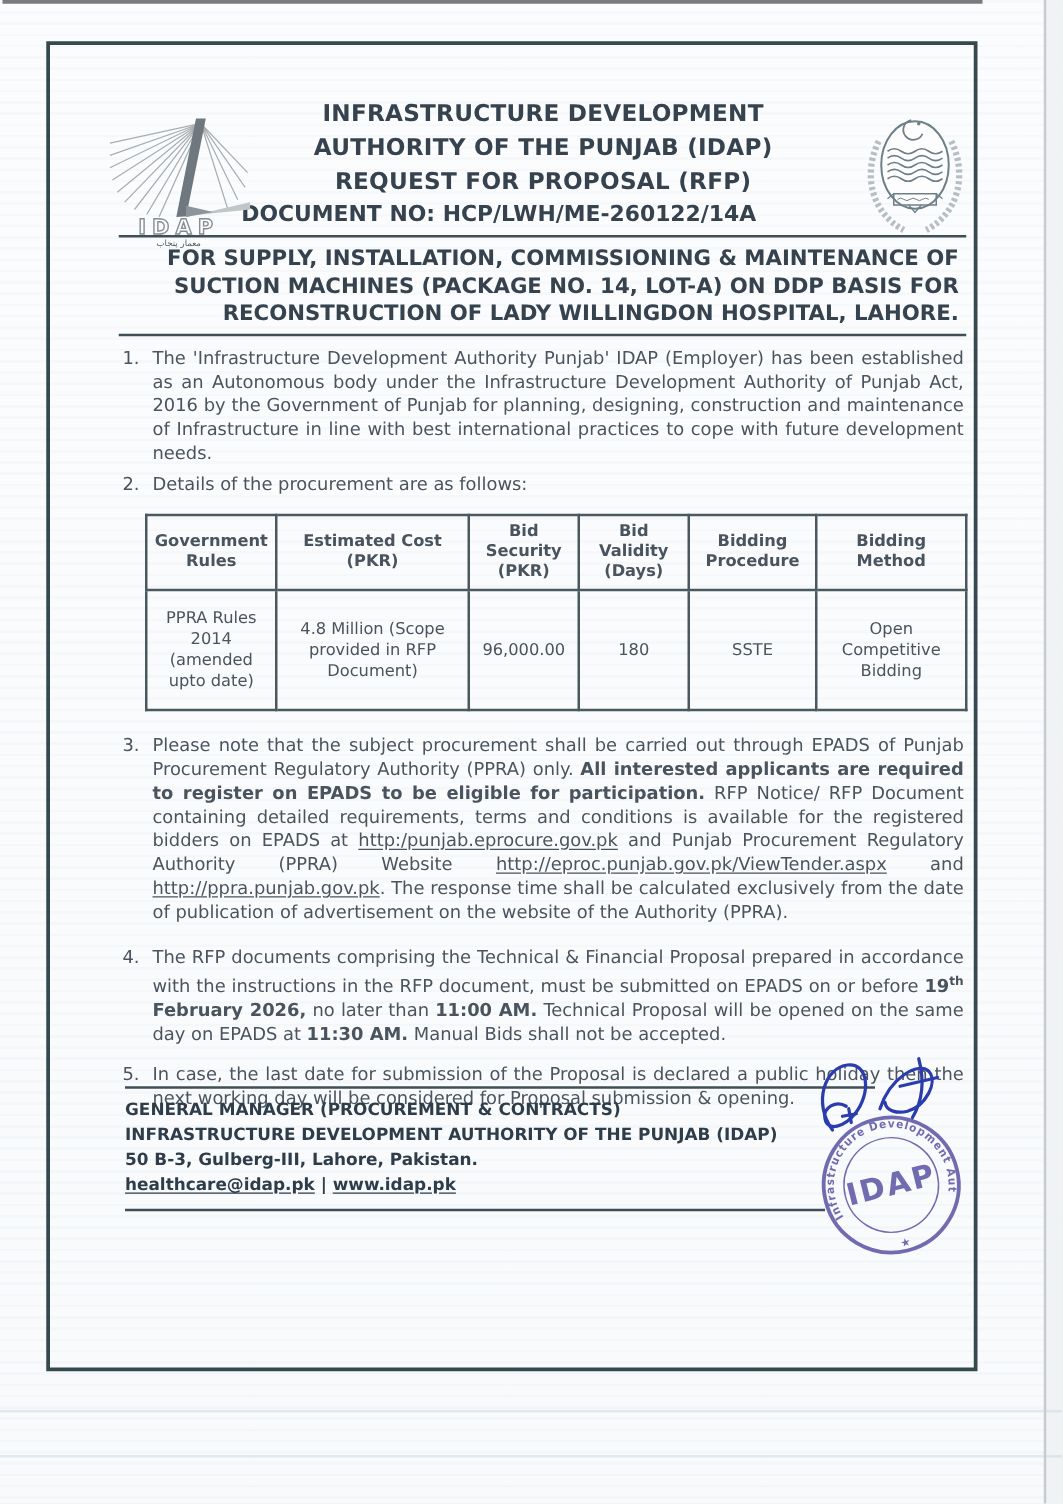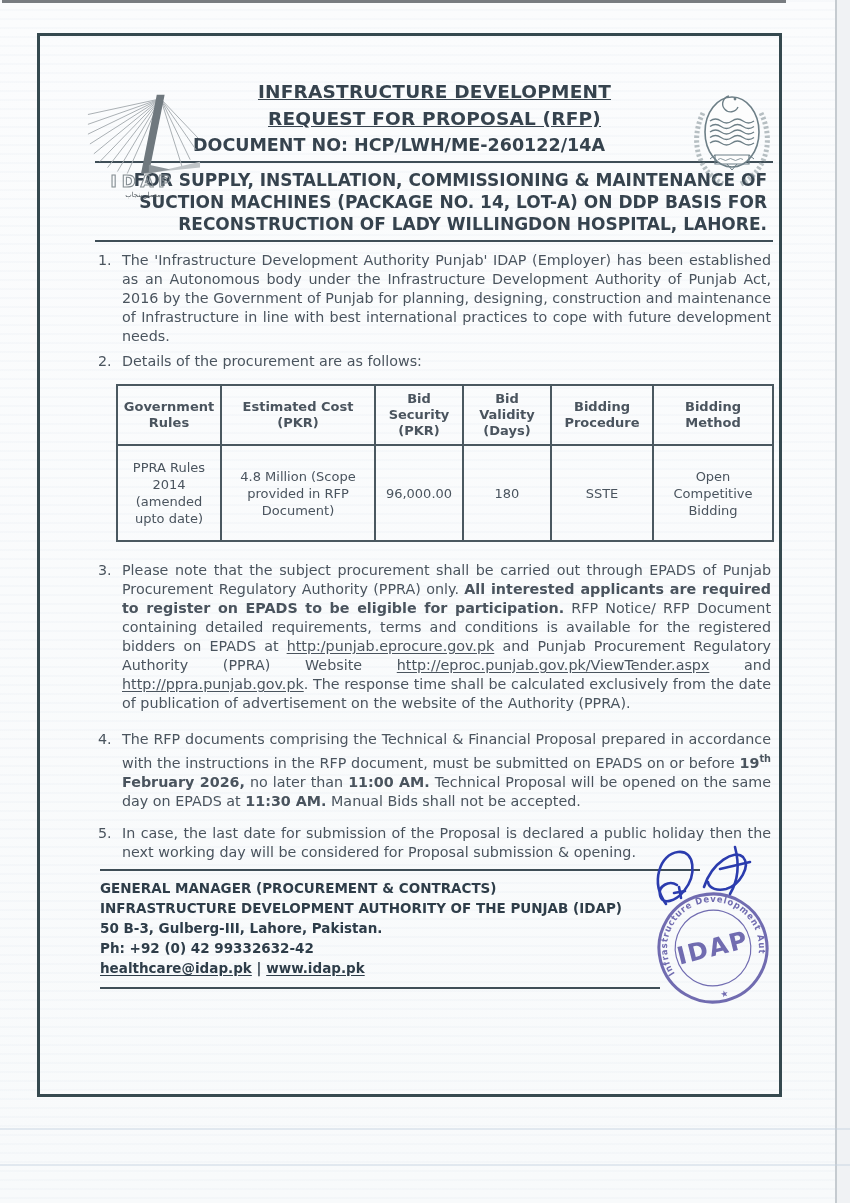--- a/index.html
+++ b/index.html
@@ -19,21 +19,21 @@
   .frame{
     position:absolute;left:37px;top:33px;width:745px;height:1064px;
     border:3px solid #35494f;box-sizing:border-box;
     padding:42px 8px 0 58px;overflow:hidden;
   }
   
   .hdr{position:relative;}
   .idap-logo{position:absolute;left:-14px;top:10px;width:118px;height:112px;}
   .crest{position:absolute;right:-4px;top:6px;width:86px;height:106px;}
   .titles{text-align:center;margin:0 120px;color:#36434e;}
-  .title-line{font-weight:bold;font-size:18.5px;line-height:27px;letter-spacing:.2px;text-decoration:underline;}
+  .title-line{font-weight:bold;font-size:18.5px;line-height:27px;letter-spacing:.2px;}
   .doc-no{margin:3px 0 0 95px;font-weight:bold;font-size:17.5px;color:#36434e;}
   .rule{height:2px;background:#3f4e57;margin-left:-3px;width:678px;}
   .rule.r1{margin-top:6px;}
   .rule.r2{margin-top:4px;}
   .subject{text-align:right;font-weight:bold;font-size:17px;line-height:22px;margin:6px 4px 5px -2px;color:#36434e;}
   
   .item{display:flex;font-size:14.3px;line-height:19px;color:#4a545e;}
   .item .num{width:24px;flex:none;}
   .item .txt{flex:1;text-align:justify;}
   .i1{margin-top:9px;}
@@ -82,20 +82,21 @@
         <path d="M78,10 L4,26 M78,10 L4,36 M78,10 L4,46 M78,10 L6,56 M78,10 L10,66 M78,10 L16,74 M78,10 L24,80 M78,10 L34,84 M78,10 L44,86 M78,10 L100,80 M78,10 L108,72 M78,10 L114,62 M78,10 L116,50" stroke="#a8aeb2" stroke-width="1" fill="none"></path>
         <path d="M74,6 L82,6 L66,86 L58,86 Z" fill="#6f787e"></path>
         <path d="M58,86 L66,86 L118,74 L118,80 Z" fill="#c0c5c8"></path>
         <path d="M66,86 L88,82 L66,77 Z" fill="#8d959a"></path>
         <text x="60" y="100" text-anchor="middle" font-size="17" font-weight="bold" letter-spacing="5" fill="none" stroke="#848d92" stroke-width="1.1">IDAP</text>
         <text x="60" y="110" text-anchor="middle" font-size="7" fill="#4d565c">معمار پنجاب</text>
       </svg>
 
       <div class="titles">
         <div class="title-line">INFRASTRUCTURE DEVELOPMENT</div>
+        <div class="title-line">AUTHORITY OF THE PUNJAB (IDAP)</div>
         <div class="title-line">REQUEST FOR PROPOSAL (RFP)</div>
       </div>
       <div class="doc-no">DOCUMENT NO: HCP/LWH/ME-260122/14A</div>
 
       <svg class="crest" viewBox="0 0 86 104">
         <path d="M14,28 C2,52 6,84 34,99" stroke="#7e8c92" stroke-width="5" fill="none" stroke-dasharray="2.5,2.2" opacity=".55"></path>
         <path d="M72,28 C84,52 80,84 52,99" stroke="#7e8c92" stroke-width="5" fill="none" stroke-dasharray="2.5,2.2" opacity=".55"></path>
         <ellipse cx="43" cy="47" rx="27" ry="35" fill="#fdfdfd" stroke="#6d7f87" stroke-width="1.6"></ellipse>
         <path d="M49,22 A8,8 0 1,1 40,11" stroke="#6d7f87" stroke-width="1.4" fill="none"></path>
         <circle cx="46" cy="14" r="1.4" fill="#6d7f87"></circle>
@@ -160,21 +161,20 @@
       <div class="num">5.</div>
       <div class="txt"><span>In case, the last date for submission of the Proposal is declared a public holiday then the next working day will be considered for Proposal submission &amp; opening.</span></div>
     </div>
 
     <div class="footer">
       <div class="frule top"></div>
       <div class="flines">
         <div class="fline">GENERAL MANAGER (PROCUREMENT &amp; CONTRACTS)</div>
         <div class="fline">INFRASTRUCTURE DEVELOPMENT AUTHORITY OF THE PUNJAB (IDAP)</div>
         <div class="fline">50 B-3, Gulberg-III, Lahore, Pakistan.</div>
-        <div class="fline">Ph: +92 (0) 42 99332632-42</div>
         <div class="fline"><span class="u">healthcare@idap.pk</span><span> | </span><span class="u">www.idap.pk</span></div>
       </div>
       <div class="frule bot"></div>
     </div>
 
     <svg class="sig" viewBox="0 0 178 98">
       <g stroke="#2b3cae" stroke-width="2.6" fill="none" stroke-linecap="round" stroke-linejoin="round">
         <path d="M28,64 C12,42 22,14 40,12 C57,10 59,35 46,51 C38,61 24,66 22,55 C20,46 31,40 39,45"></path>
         <path d="M36,53 l11,-2 M41,47 l2,11"></path>
         <path d="M66,47 C74,22 97,9 105,17 C113,26 102,45 88,49 C80,51 71,49 70,42"></path>

